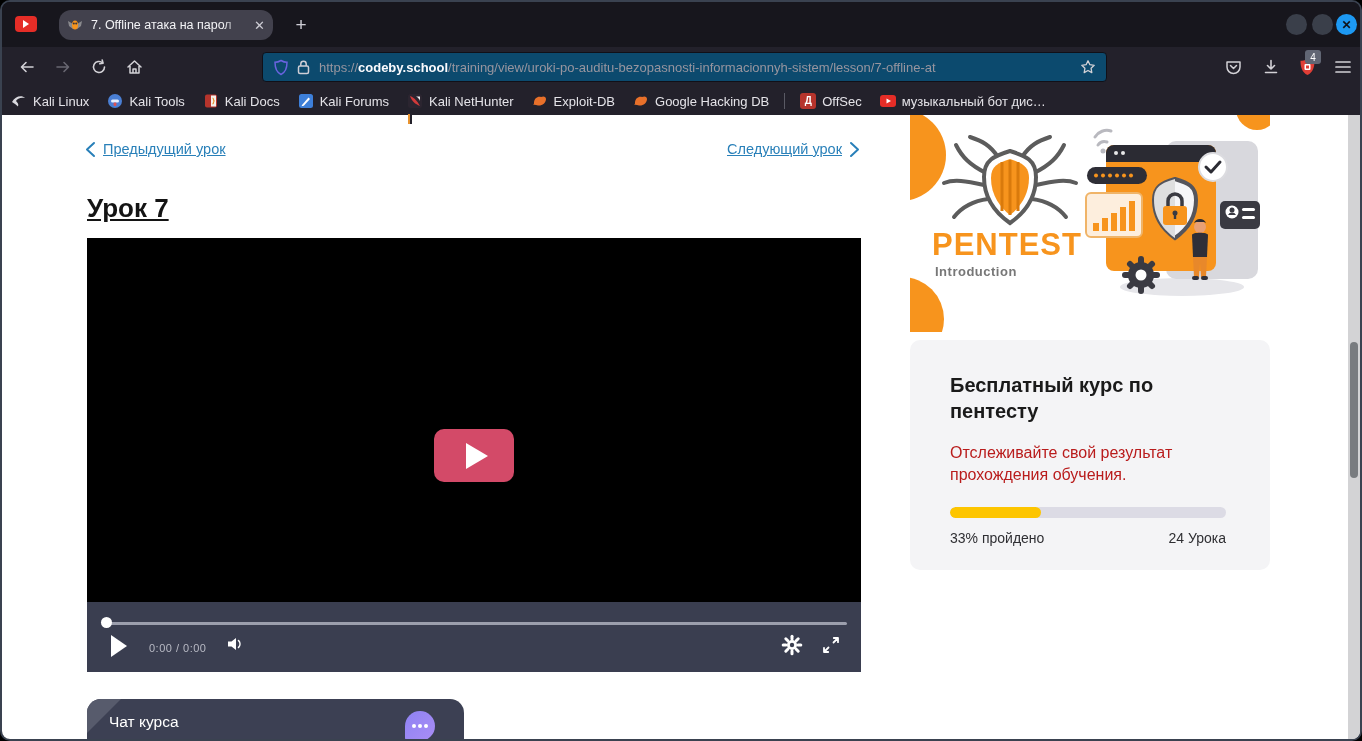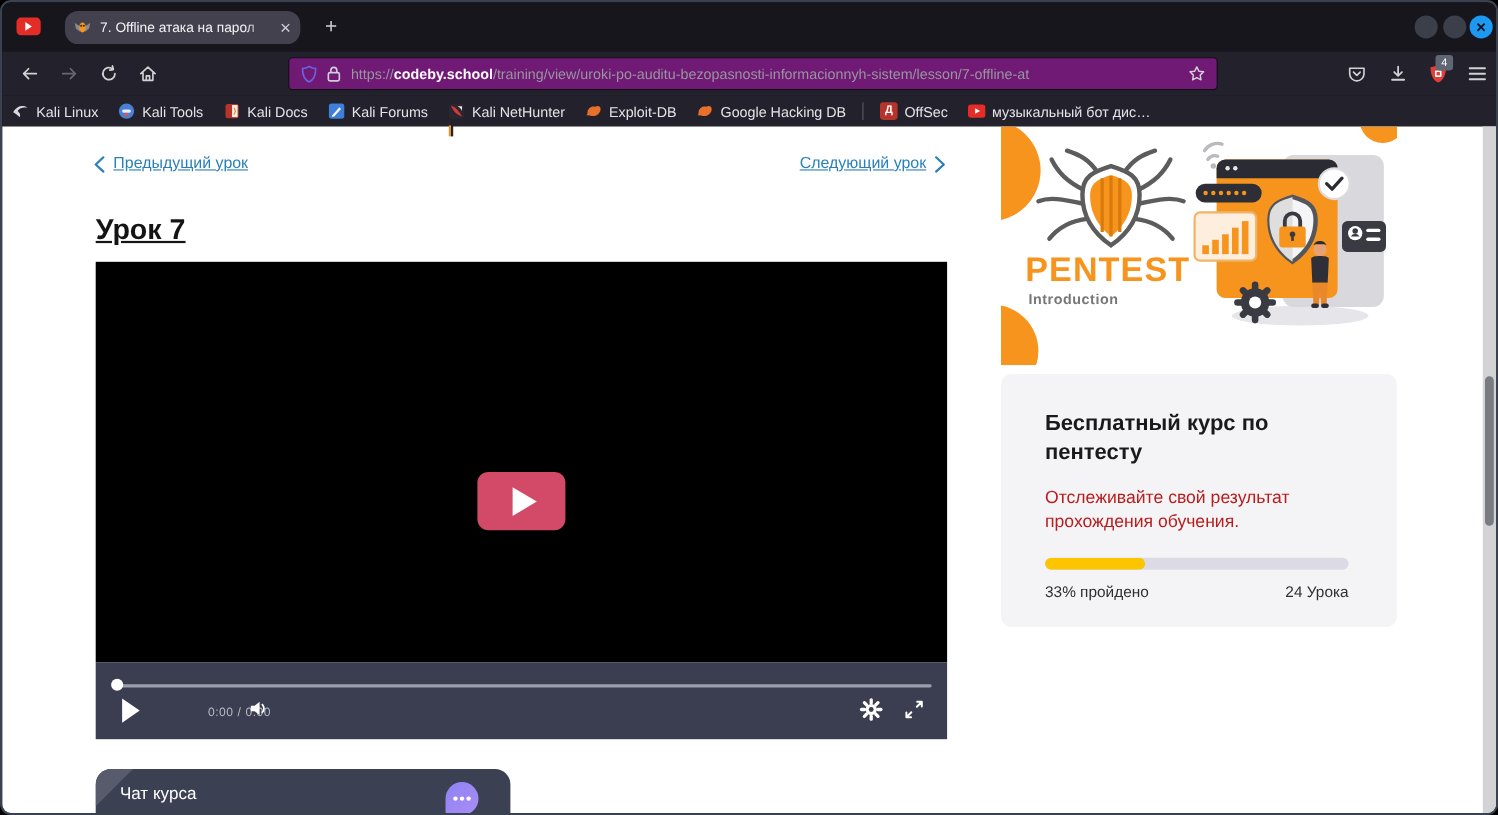--- a/index.html
+++ b/index.html
@@ -17,21 +17,21 @@
   .tab-title { color:#f3f3f6; font-size:12.5px; white-space:nowrap; overflow:hidden; flex:1;
     -webkit-mask-image:linear-gradient(90deg,#000 85%,transparent); mask-image:linear-gradient(90deg,#000 85%,transparent); }
   .tab-close { color:#cfced6; font-size:13px; line-height:1; cursor:default; }
   .newtab { position:absolute; left:286px; top:10px; width:26px; height:26px; color:#cfced6; font-size:19px; display:flex; align-items:center; justify-content:center; border-radius:4px; }
   .winbtn { position:absolute; top:12px; width:21px; height:21px; border-radius:50%; background:#3a3f4a; }
   .winbtn.close { background:#1d99f3; display:flex; align-items:center; justify-content:center; color:#10131a; font-size:12px; font-weight:bold; }
 
   
   .toolbar { position:absolute; left:0; top:45px; width:100%; height:40px; background:#23212b; }
   .navicon { position:absolute; top:53px; width:24px; height:24px; display:flex; align-items:center; justify-content:center; border-radius:4px; }
-  .urlbar { position:absolute; left:260px; top:50px; width:845px; height:30px; background:#701a75; border:1px solid #111018; border-radius:4px; display:flex; align-items:center; }
+  .urlbar { position:absolute; left:260px; top:50px; width:845px; height:30px; background:#0c4a6e; border:1px solid #111018; border-radius:4px; display:flex; align-items:center; }
   .urltext { display:flex; align-items:center; white-space:nowrap; overflow:hidden; width:742px; font-size:13px;
     -webkit-mask-image:linear-gradient(90deg,#000 94%,transparent); mask-image:linear-gradient(90deg,#000 94%,transparent); }
   .urltext .dim { color:#97959f; }
   .urltext .host { color:#fbfbfe; font-weight:bold; }
   .ext-badge { position:absolute; left:1303px; top:48px; min-width:16px; height:14px; background:#616674; border-radius:3px; color:#fff; font-size:10px; display:flex; align-items:center; justify-content:center; padding:0 3px; z-index:3; }
 
   
   .bookmarks { position:absolute; left:0; top:85px; width:100%; height:28px; background:#23212b; display:flex; align-items:center; padding-left:0; }
   .bm { display:flex; align-items:center; gap:6px; padding:3px 9px; border-radius:4px; color:#e4e3e8; font-size:13px; white-space:nowrap; }
   .bm-sep { width:1px; height:16px; background:#5a5a64; margin:0 6px; }
@@ -47,21 +47,21 @@
 
   
   .player { position:absolute; left:85px; top:123px; width:774px; height:434px; }
   .video-area { position:absolute; left:0; top:0; width:774px; height:364px; background:#000; }
   .big-play { position:absolute; left:347px; top:191px; width:80px; height:53px; border-radius:10px; background:#d34a68; display:flex; align-items:center; justify-content:center; }
   .big-play .tri { width:0; height:0; border-left:22px solid #fff; border-top:13px solid transparent; border-bottom:13px solid transparent; margin-left:5px; }
   .controls { position:absolute; left:0; top:364px; width:774px; height:70px; background:#3a3e50; }
   .seek { position:absolute; left:19px; top:20px; width:741px; height:3px; background:#9b9eac; border-radius:2px; }
   .seek-knob { position:absolute; left:14px; top:15px; width:11px; height:11px; border-radius:50%; background:#fff; }
   .ctl-play { position:absolute; left:24px; top:33px; width:0; height:0; border-left:16px solid #fff; border-top:11px solid transparent; border-bottom:11px solid transparent; }
-  .ctl-time { position:absolute; left:62px; top:40px; color:#b8bac4; font-size:11px; letter-spacing:.5px;margin-left:40px; }
+  .ctl-time { position:absolute; left:62px; top:40px; color:#b8bac4; font-size:11px; letter-spacing:.5px; }
   .ctl-right { position:absolute; top:32px; }
 
   
   .chat { position:absolute; left:85px; top:584px; width:377px; height:46px; background:#3c4053; border-radius:14px 14px 0 0; overflow:hidden; }
   .chat-tri { position:absolute; left:0; top:0; width:0; height:0; border-top:34px solid #575b6c; border-right:34px solid transparent; }
   .chat-title { position:absolute; left:22px; top:14px; color:#fff; font-size:15.5px; }
   .chat-bubble { position:absolute; left:318px; top:12px; width:30px; height:30px; border-radius:50% 50% 50% 12%; background:linear-gradient(135deg,#8f83f3,#a98df5); display:flex; align-items:center; justify-content:center; gap:2px; }
   .chat-bubble i { width:4px; height:4px; border-radius:50%; background:#fff; }
 
   

